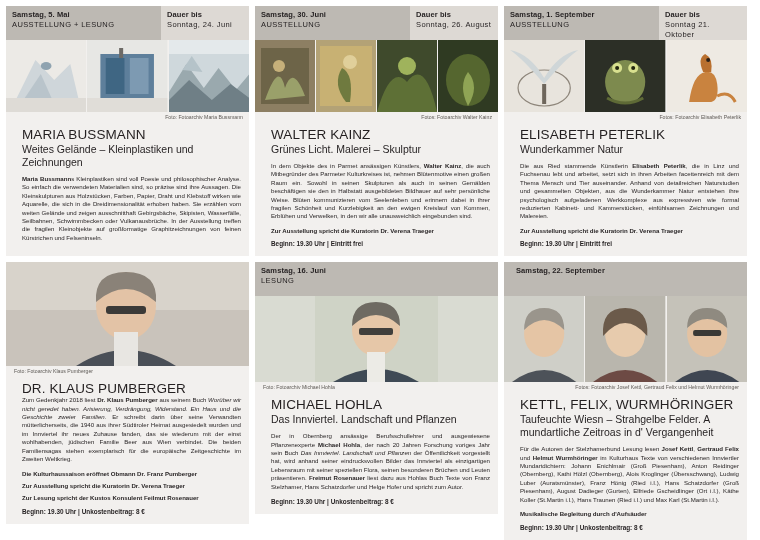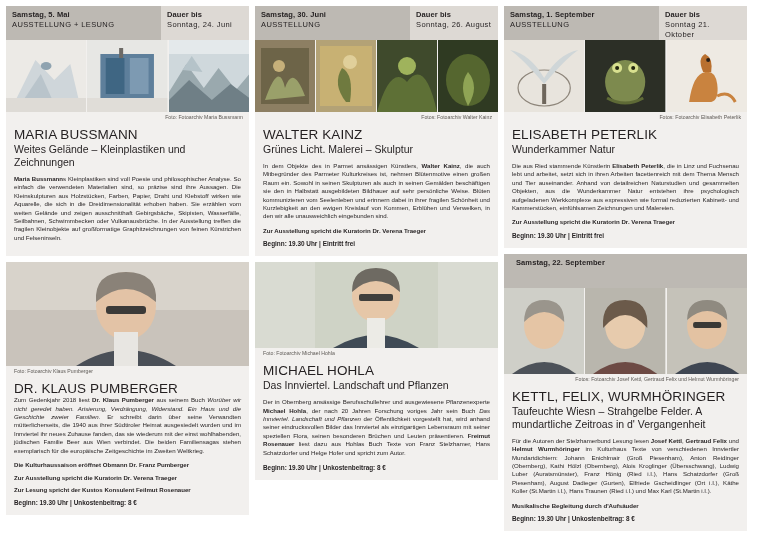--- a/index.html
+++ b/index.html
@@ -74,21 +74,21 @@
   .imgstrip .cell svg { display: block; width: 100%; height: 100%; }
   .credit {
     font-size: 5.2px;
     color: #5e5a56;
     text-align: right;
     padding: 2px 6px 0 0;
     line-height: 7px;
   }
 
   
-  .body { padding: 4px 8px 8px 8px; }
+  .body { padding: 4px 8px 8px 16px; }
   h1.title {
     font-size: 13.5px;
     font-weight: normal;
     line-height: 15px;
     margin: 2px 0 0 0;
     letter-spacing: .1px;
   }
   h2.subtitle {
     font-size: 10.5px;
     font-weight: normal;
@@ -263,20 +263,26 @@
       <div class="body">
         <h1 class="title">WALTER KAINZ</h1>
         <h2 class="subtitle">Grünes Licht. Malerei – Skulptur</h2>
         <p class="para">In dem Objekte des in Parmet ansässigen Künstlers, <b>Walter Kainz</b>, die auch Mitbegründer des Parmeter Kulturkreises ist, nehmen Blütenmotive einen großen Raum ein. Sowohl in seinen Skulpturen als auch in seinen Gemälden beschäftigen sie den in Halbstatt ausgebildeten Bildhauer auf sehr persönliche Weise. Blüten kommunizieren vom Seelenleben und erinnern dabei in ihrer fragilen Schönheit und Kurzlebigkeit an den ewigen Kreislauf von Kommen, Erblühen und Verwelken, in den wir alle unausweichlich eingebunden sind.</p>
         <div class="meta bold">Zur Ausstellung spricht die Kuratorin Dr. Verena Traeger</div>
         <div class="beginn">Beginn: 19.30 Uhr | Eintritt frei</div>
       </div>
     </div>
 
     <div class="block">
+      <div class="headband">
+        <div class="left" style="flex:1 1 100%;">
+          <div class="hb-line1">Samstag, 16. Juni</div>
+          <div class="hb-line2 caps">LESUNG</div>
+        </div>
+      </div>
 
       <div class="portrait-sm">
         <svg viewBox="0 0 243 86" preserveAspectRatio="none">
           <rect width="243" height="86" fill="#d9dbd2"></rect>
           <rect x="60" y="0" width="123" height="86" fill="#cfd3c6"></rect>
           <ellipse cx="121" cy="34" rx="24" ry="26" fill="#e6c7a8"></ellipse>
           <path d="M97 30 q24 -22 48 0 q0 -24 -24 -24 q-24 0 -24 24 Z" fill="#6e6a62"></path>
           <rect x="104" y="32" width="34" height="7" rx="2" fill="#403f3c"></rect>
           <path d="M78 86 q44 -26 86 0 Z" fill="#3f4a55"></path>
           <rect x="112" y="56" width="18" height="30" fill="#ecebe6"></rect>

